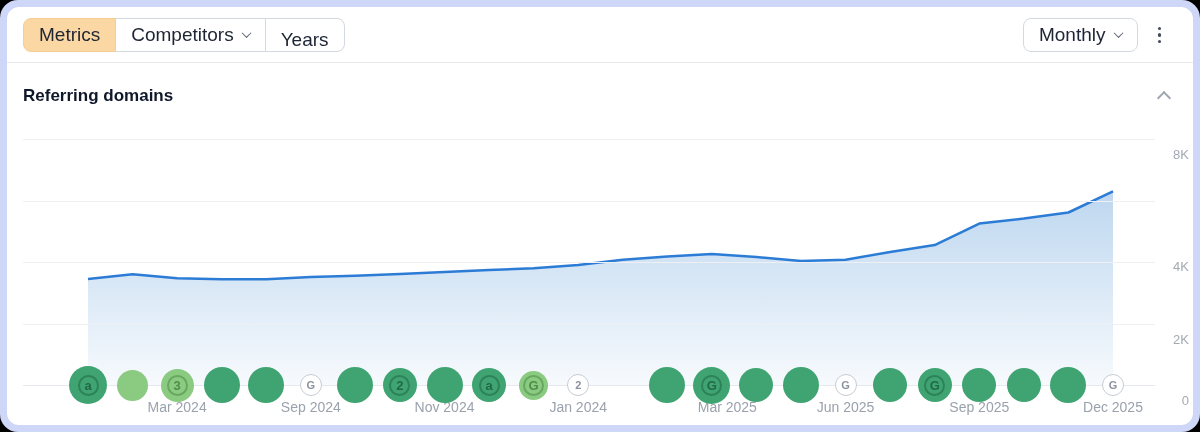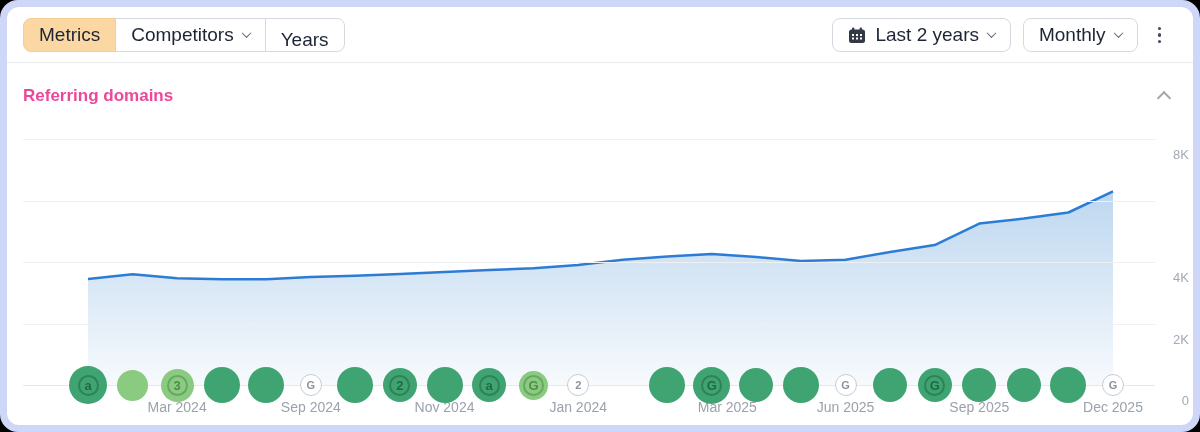--- a/index.html
+++ b/index.html
@@ -19,21 +19,21 @@
   .right-controls { display:flex; align-items:center; gap:12px; }
   .btn.rounded { border-radius:8px; }
   .chev { width:7px; height:7px; border-right:1.8px solid #5c6573; border-bottom:1.8px solid #5c6573;
           transform:rotate(45deg) translate(-1px,-1px); margin-top:-2px; }
   .kebab { display:flex; flex-direction:column; gap:3px; padding:6px 8px; cursor:pointer; }
   .kebab i { width:3.5px; height:3.5px; border-radius:50%; background:#444c59; }
   .cal { width:18px; height:17px; }
 
   
   .divider { position:absolute; left:0; right:0; top:55px; height:1px; background:#e8eaee; }
-  .panel-title { position:absolute; left:16px; top:79px; font-size:17px; font-weight:700; color:#ec4899; }
+  .panel-title { position:absolute; left:16px; top:79px; font-size:17px; font-weight:700; color:#0f172a; }
   .collapse { position:absolute; right:18px; top:82px; width:22px; height:16px; cursor:pointer; }
   .collapse b { display:block; width:10px; height:10px; margin:4px auto 0;
                 border-right:2px solid #a0a6af; border-bottom:2px solid #a0a6af; transform:rotate(225deg); }
 
   
   .chart { position:absolute; inset:0; }
   .gridline { position:absolute; left:16px; width:1132px; height:1px; background:#eef0f3; }
   .gridline.zero { background:#e5e8ec; }
   .ylabel { position:absolute; width:44px; text-align:right; font-size:13px; color:#a3aab4; }
   .xlabel { position:absolute; width:90px; text-align:center; font-size:14px; color:#9aa2ad; }
@@ -63,37 +63,20 @@
           <span>Competitors</span>
           <span class="chev"></span>
         </button>
         <button class="btn">
           <span>Years</span>
         </button>
       </div>
 
       <div class="right-controls">
         <button class="btn rounded">
-          <svg class="cal" viewBox="0 0 18 17">
-            <rect x="1" y="2.5" width="16" height="13.5" rx="2.5" fill="#333a45"></rect>
-            <rect x="4" y="0.5" width="2.4" height="4" rx="1.2" fill="#333a45"></rect>
-            <rect x="11.6" y="0.5" width="2.4" height="4" rx="1.2" fill="#333a45"></rect>
-            <g fill="#ffffff">
-              <rect x="4" y="7" width="2" height="2"></rect>
-                <rect x="8" y="7" width="2" height="2"></rect>
-                <rect x="12" y="7" width="2" height="2"></rect>
-              <rect x="4" y="10.5" width="2" height="2"></rect>
-                <rect x="8" y="10.5" width="2" height="2"></rect>
-                <rect x="12" y="10.5" width="2" height="2"></rect>
-            </g>
-          </svg>
-          <span>Last 2 years</span>
-          <span class="chev"></span>
-        </button>
-        <button class="btn rounded">
           <span>Monthly</span>
           <span class="chev"></span>
         </button>
         <div class="kebab">
           <i></i>
             <i></i>
             <i></i>
         </div>
       </div>
     </div>
@@ -114,21 +97,21 @@
             </linearGradient>
           </defs>
           <path d="M65.0,148.9 L109.6,144.3 L154.1,148.3 L198.7,149.2 L243.3,149.2 L287.8,147.1 L332.4,145.8 L377.0,144.0 L421.5,142.1 L466.1,140.0 L510.6,138.2 L555.2,135.1 L599.8,129.8 L644.3,126.5 L688.9,124.0 L733.5,127.1 L778.0,131.1 L822.6,129.8 L867.2,121.9 L911.7,115.1 L956.3,93.6 L1000.9,88.6 L1045.4,82.5 L1090.0,61.3 L1090.0,255 L65,255 Z" fill="url(#af)"></path>
           <path d="M65.0,148.9 L109.6,144.3 L154.1,148.3 L198.7,149.2 L243.3,149.2 L287.8,147.1 L332.4,145.8 L377.0,144.0 L421.5,142.1 L466.1,140.0 L510.6,138.2 L555.2,135.1 L599.8,129.8 L644.3,126.5 L688.9,124.0 L733.5,127.1 L778.0,131.1 L822.6,129.8 L867.2,121.9 L911.7,115.1 L956.3,93.6 L1000.9,88.6 L1045.4,82.5 L1090.0,61.3 " fill="none" stroke="#2c7cd6" stroke-width="2.5" stroke-linejoin="round"></path>
         </svg>
     <div class="gridline" style="top: 132px;"></div>
         <div class="ylabel" style="left: 1138px; top: 140px;">8K</div>
         <div class="gridline" style="top: 193.5px;"></div>
         <div class="ylabel" style="left: 1190px; top: 201.5px;">6K</div>
         <div class="gridline" style="top: 255px;"></div>
-        <div class="ylabel" style="left: 1138px; top: 263px;">4K</div>
+        <div class="ylabel" style="left: 1138px; top: 252px;">4K</div>
         <div class="gridline" style="top: 316.5px;"></div>
         <div class="ylabel" style="left: 1138px; top: 324.5px;">2K</div>
         <div class="gridline zero" style="top: 378px;"></div>
         <div class="ylabel" style="left: 1138px; top: 386px;">0</div>
         <div class="xlabel" style="left: 125.13px; top: 392px;">Mar 2024</div>
         <div class="xlabel" style="left: 258.825px; top: 392px;">Sep 2024</div>
         <div class="xlabel" style="left: 392.52px; top: 392px;">Nov 2024</div>
         <div class="xlabel" style="left: 526.215px; top: 392px;">Jan 2024</div>
         <div class="xlabel" style="left: 659.91px; top: 392px; text-align: right;">Mar 2025</div>
         <div class="xlabel" style="left: 793.605px; top: 392px;">Jun 2025</div>

